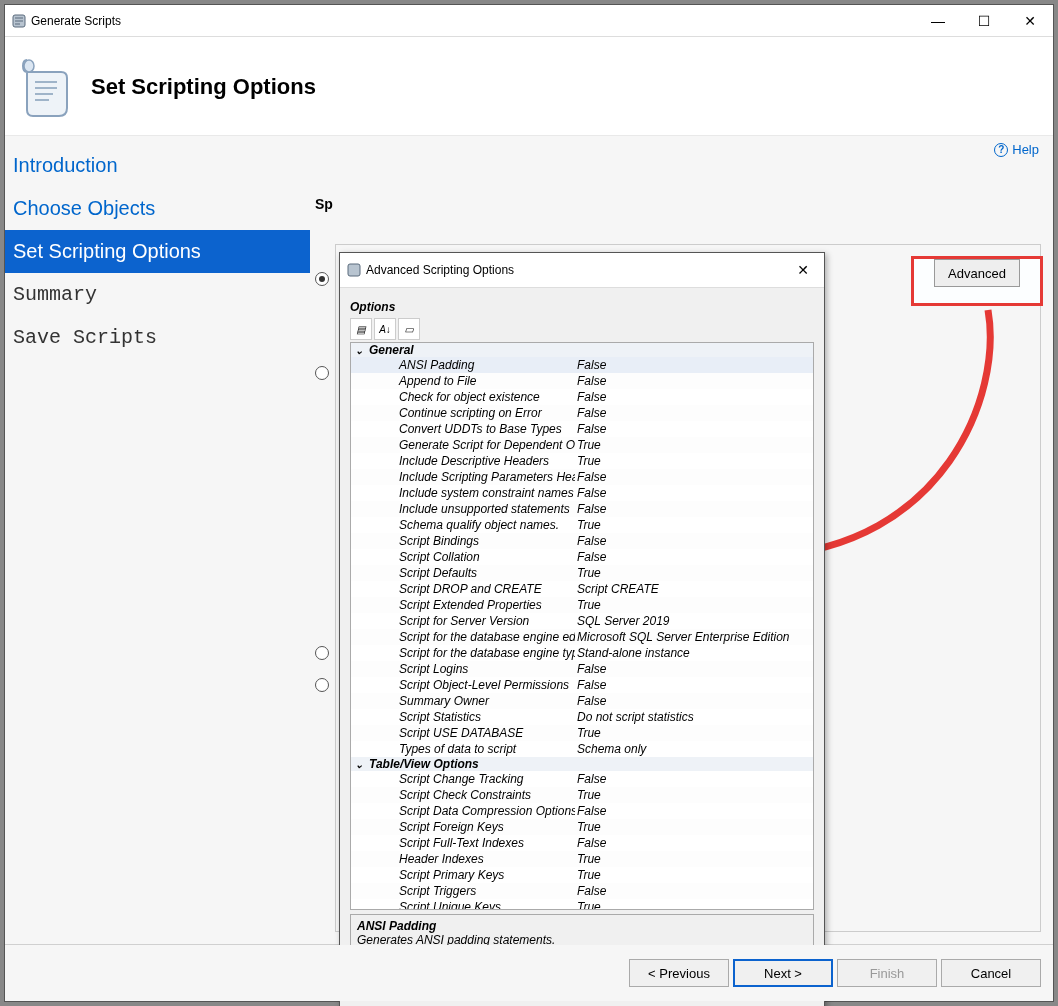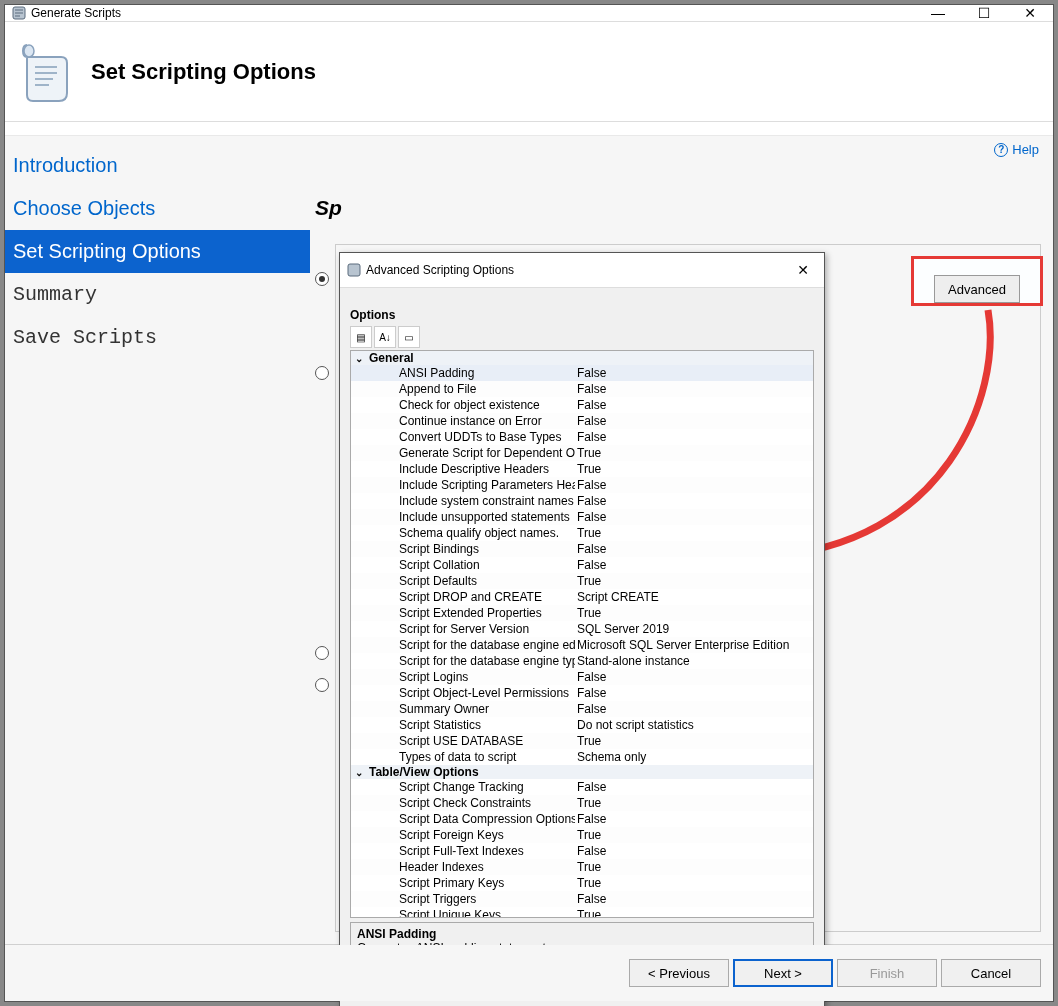--- a/index.html
+++ b/index.html
@@ -1,59 +1,59 @@
 <!DOCTYPE html>
 <html><head>
 <meta charset="utf-8">
 <style>
   * { box-sizing: border-box; font-family: "Segoe UI", Tahoma, sans-serif; }
   body { margin: 0; background: #888; width: 1058px; height: 1006px; overflow: hidden; }
   .outer-frame { background: #fff; width: 1050px; height: 998px; margin: 4px; border: 1px solid #555; position: relative; }
 
   
-  .wiz-titlebar { height: 17px; display: flex; align-items: center; padding-left: 6px; border-bottom: 1px solid #ddd; }
+  .wiz-titlebar { height: 32px; display: flex; align-items: center; padding-left: 6px; border-bottom: 1px solid #ddd; }
   .wiz-titlebar .tb-text { font-size: 12px; margin-left: 4px; }
   .wiz-controls { margin-left: auto; display: flex; }
   .wiz-controls .wc { width: 46px; height: 28px; display: flex; align-items: center; justify-content: center; font-size: 14px; color: #000; }
 
   .wiz-header { height: 100px; display: flex; align-items: center; padding-left: 12px; border-bottom: 1px solid #ddd; }
   .wiz-header-title { font-size: 22px; font-weight: 700; margin-left: 16px; }
 
   .wiz-body { position: absolute; top: 130px; bottom: 56px; left: 0; right: 0; background: #f6f6f6; border-top: 1px solid #e9e9e9; border-bottom: 1px solid #d0d0d0; }
 
   .wiz-side { position: absolute; left: 0; top: 0; width: 305px; padding-top: 8px; }
   .wiz-side .step { display: block; padding: 10px 8px; font-size: 20px; color: #0066cc; text-decoration: none; }
   .wiz-side .step.active { background: #0c63ce; color: #fff; }
   .wiz-side .step.grey { color: #333; font-family: Liberation Mono, monospace; }
 
   .help-link { position: absolute; right: 14px; top: 6px; font-size: 13px; color: #0066cc; display: flex; align-items: center; gap: 4px; }
   .help-circle { width: 14px; height: 14px; border: 1.5px solid #0066cc; border-radius: 50%; display: inline-flex; align-items: center; justify-content: center; font-size: 10px; font-weight: 700; color: #0066cc; }
 
-  .stub-heading { position: absolute; left: 310px; top: 60px; font-weight: 700; font-size: 21px; font-style: italic; }
+  .stub-heading { position: absolute; left: 310px; top: 60px; font-weight: 700; font-size: 14px; }
   .stub-panel { position: absolute; left: 330px; right: 12px; top: 108px; bottom: 12px; border: 1px solid #ccc; background: #f6f6f6; }
   .stub-radio { position: absolute; left: 310px; width: 14px; height: 14px; border-radius: 50%; border: 1px solid #555; background: #fff; }
   .stub-radio.checked::after { content: ""; position: absolute; left: 3px; top: 3px; width: 6px; height: 6px; border-radius: 50%; background: #333; }
 
-  .advanced-btn-box { position: absolute; right: 10px; top: 120px; width: 132px; height: 50px; border: 3px solid #e53935; background: #fcfeff; display: flex; align-items: flex-end; justify-content: center; }
+  .advanced-btn-box { position: absolute; right: 10px; top: 120px; width: 132px; height: 50px; border: 3px solid #e53935; background: #fcfeff; display: flex; align-items: flex-start; justify-content: center; }
   .advanced-btn { width: 86px; height: 28px; font-size: 13px; background: #eee; border: 1px solid #999; }
 
   
   .arrow-svg { position: absolute; right: 20px; top: 160px; width: 290px; height: 280px; pointer-events: none; }
 
   .wiz-footer { position: absolute; bottom: 0; left: 0; right: 0; height: 56px; display: flex; align-items: center; justify-content: flex-end; gap: 4px; padding-right: 12px; background: #f6f6f6; }
   .wiz-footer button { width: 100px; height: 28px; font-size: 13px; background: #f0f0f0; border: 1px solid #aaa; }
   .wiz-footer button.primary { border: 2px solid #0c63ce; }
   .wiz-footer button.disabled { color: #999; }
 
   
   .modal { position: absolute; left: 334px; top: 116px; width: 486px; height: 790px; background: #f0f0f0; border: 1px solid #555; box-shadow: 2px 2px 6px rgba(0,0,0,.3); display: flex; flex-direction: column; }
   .modal-titlebar { height: 28px; display: flex; align-items: center; padding: 17px 6px; background: #fff; border-bottom: 1px solid #ddd; font-size: 12px; }
   .modal-close { margin-left: auto; width: 30px; text-align: center; font-size: 14px; }
 
-  .modal-body { flex: 1; padding: 20px 10px 8px 10px; overflow: hidden; }
+  .modal-body { flex: 1; padding: 12px 10px 8px 10px; overflow: hidden; font-style: italic; }
   .modal-body .opts-label { font-weight: 700; font-size: 12px; margin-bottom: 4px; }
   .modal-toolbar { height: 22px; display: flex; gap: 2px; margin-bottom: 2px; }
   .modal-toolbar .tbtn { width: 22px; height: 22px; border: 1px solid #ccc; background: #fff; font-size: 10px; display: flex; align-items: center; justify-content: center; }
 
   .grid { border: 1px solid #aaa; height: 568px; background: #fff; overflow: auto; font-size: 12px; }
   .grid .cat { display: flex; align-items: center; background: #eef2f7; font-weight: 700; padding: 0px 4px; }
   .grid .cat .chev { width: 14px; display: inline-block; font-size: 10px; }
   .grid .row { display: flex; height: 16px; align-items: center; }
   .grid .row:nth-child(odd) { background: #fdfdfd; }
   .grid .row.sel { background: #e8eef7; }
@@ -153,21 +153,21 @@
             </div>
             <div class="row">
               <div class="lbl">Append to File</div>
               <div class="val">False</div>
             </div>
             <div class="row">
               <div class="lbl">Check for object existence</div>
               <div class="val">False</div>
             </div>
             <div class="row">
-              <div class="lbl">Continue instance on Error</div>
+              <div class="lbl">Continue scripting on Error</div>
               <div class="val">False</div>
             </div>
             <div class="row">
               <div class="lbl">Convert UDDTs to Base Types</div>
               <div class="val">False</div>
             </div>
             <div class="row">
               <div class="lbl">Generate Script for Dependent Objects</div>
               <div class="val">True</div>
             </div>

